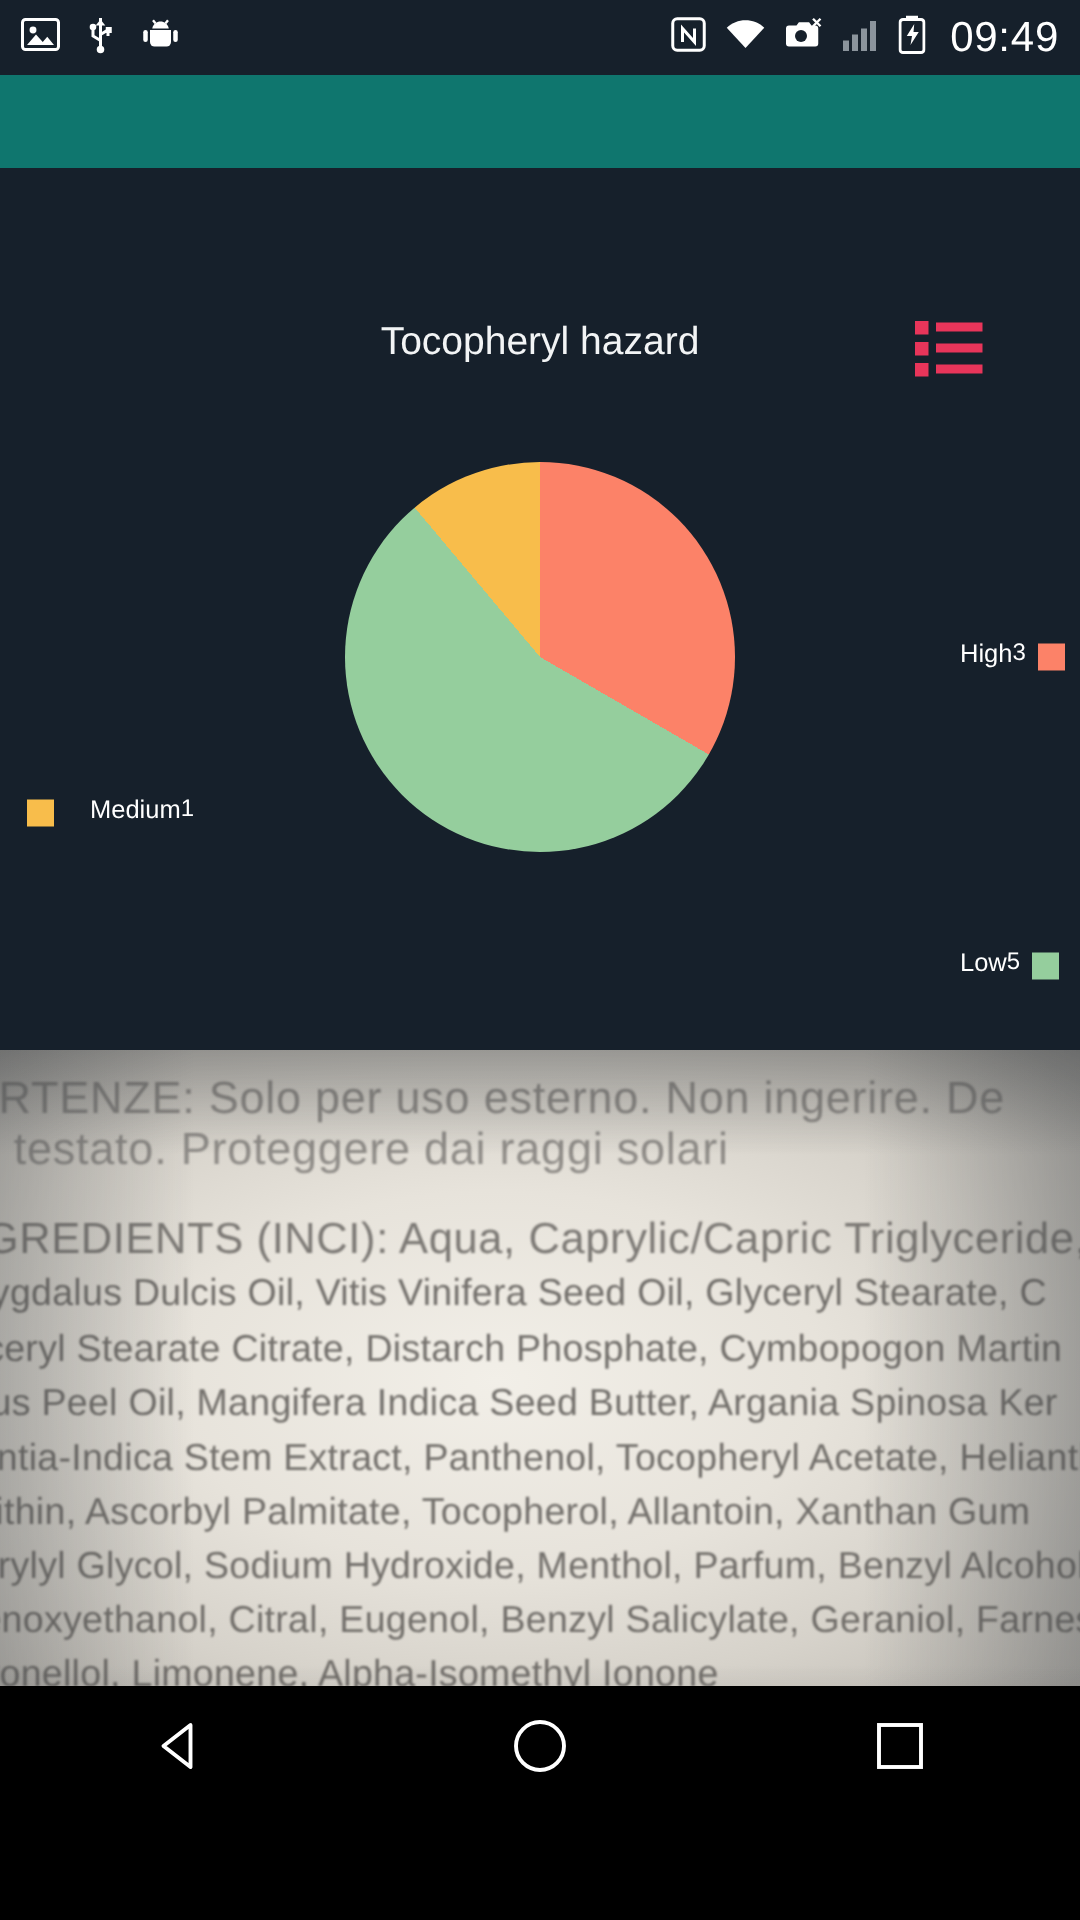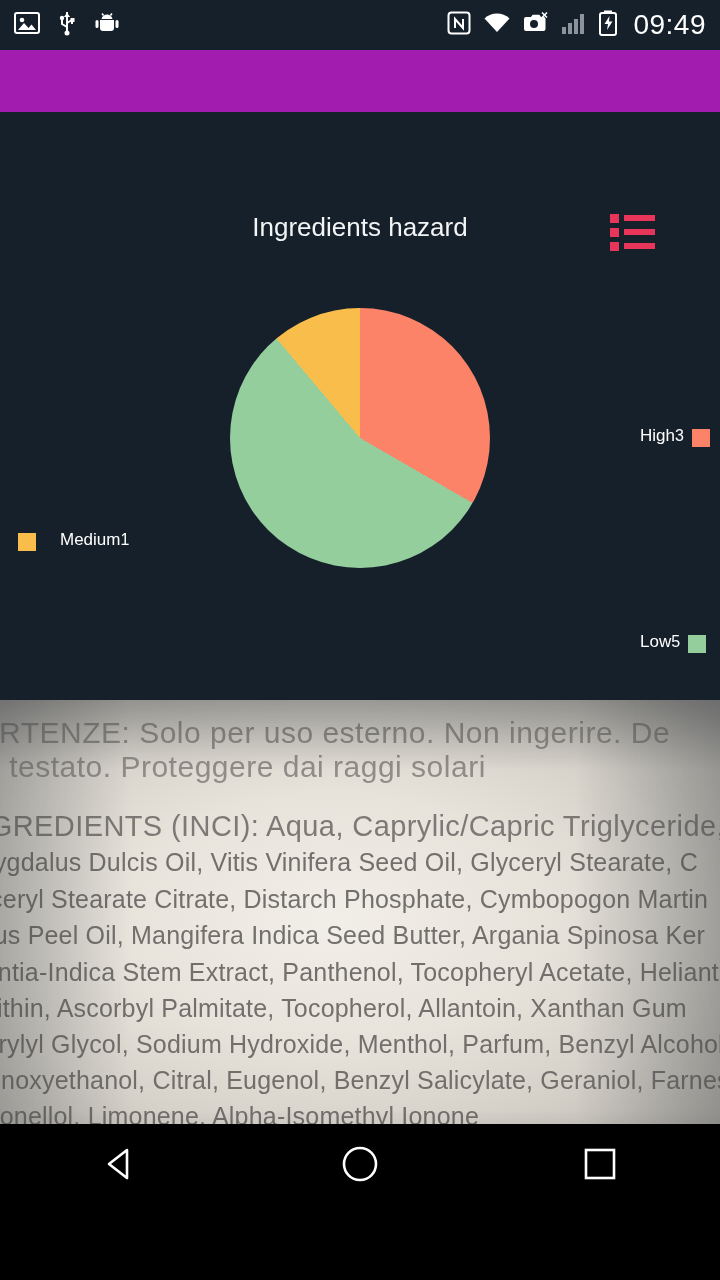--- a/index.html
+++ b/index.html
@@ -5,21 +5,21 @@
   * { box-sizing: border-box; margin: 0; padding: 0; }
   html, body {
     width: 720px; height: 1280px;
     background: #000;
     font-family: "Liberation Sans", sans-serif;
     overflow: hidden;
   }
   .screen {
     position: relative;
     width: 720px; height: 1204px;
-    background: #a21caf;
+    background: #0f766e;
     overflow: hidden;
   }
 
   
   .statusbar {
     position: absolute; top: 0; left: 0;
     width: 720px; height: 50px;
     background: #16202b;
     display: flex; align-items: center;
     padding: 0 14px;
@@ -195,21 +195,21 @@
             <path d="M10.5 6l-5 8h3.5l-1 6 5.5-8.6H10z" fill="#fff"></path>
           </svg>
       </span>
       <span class="sb-clock">09:49</span>
     </div>
   </div>
 
 
   <div class="chart-panel">
 
-    <div class="chart-title">Ingredients hazard</div>
+    <div class="chart-title">Tocopheryl hazard</div>
 
     <div class="legend-toggle">
       <svg width="50" height="46" viewBox="0 0 50 46">
         <rect x="2" y="4" width="9" height="9" fill="#e8355a"></rect>
         <rect x="2" y="18" width="9" height="9" fill="#e8355a"></rect>
         <rect x="2" y="32" width="9" height="9" fill="#e8355a"></rect>
         <rect x="16" y="5" width="31" height="6" fill="#e8355a"></rect>
         <rect x="16" y="19" width="31" height="6" fill="#e8355a"></rect>
         <rect x="16" y="33" width="31" height="6" fill="#e8355a"></rect>
       </svg>

